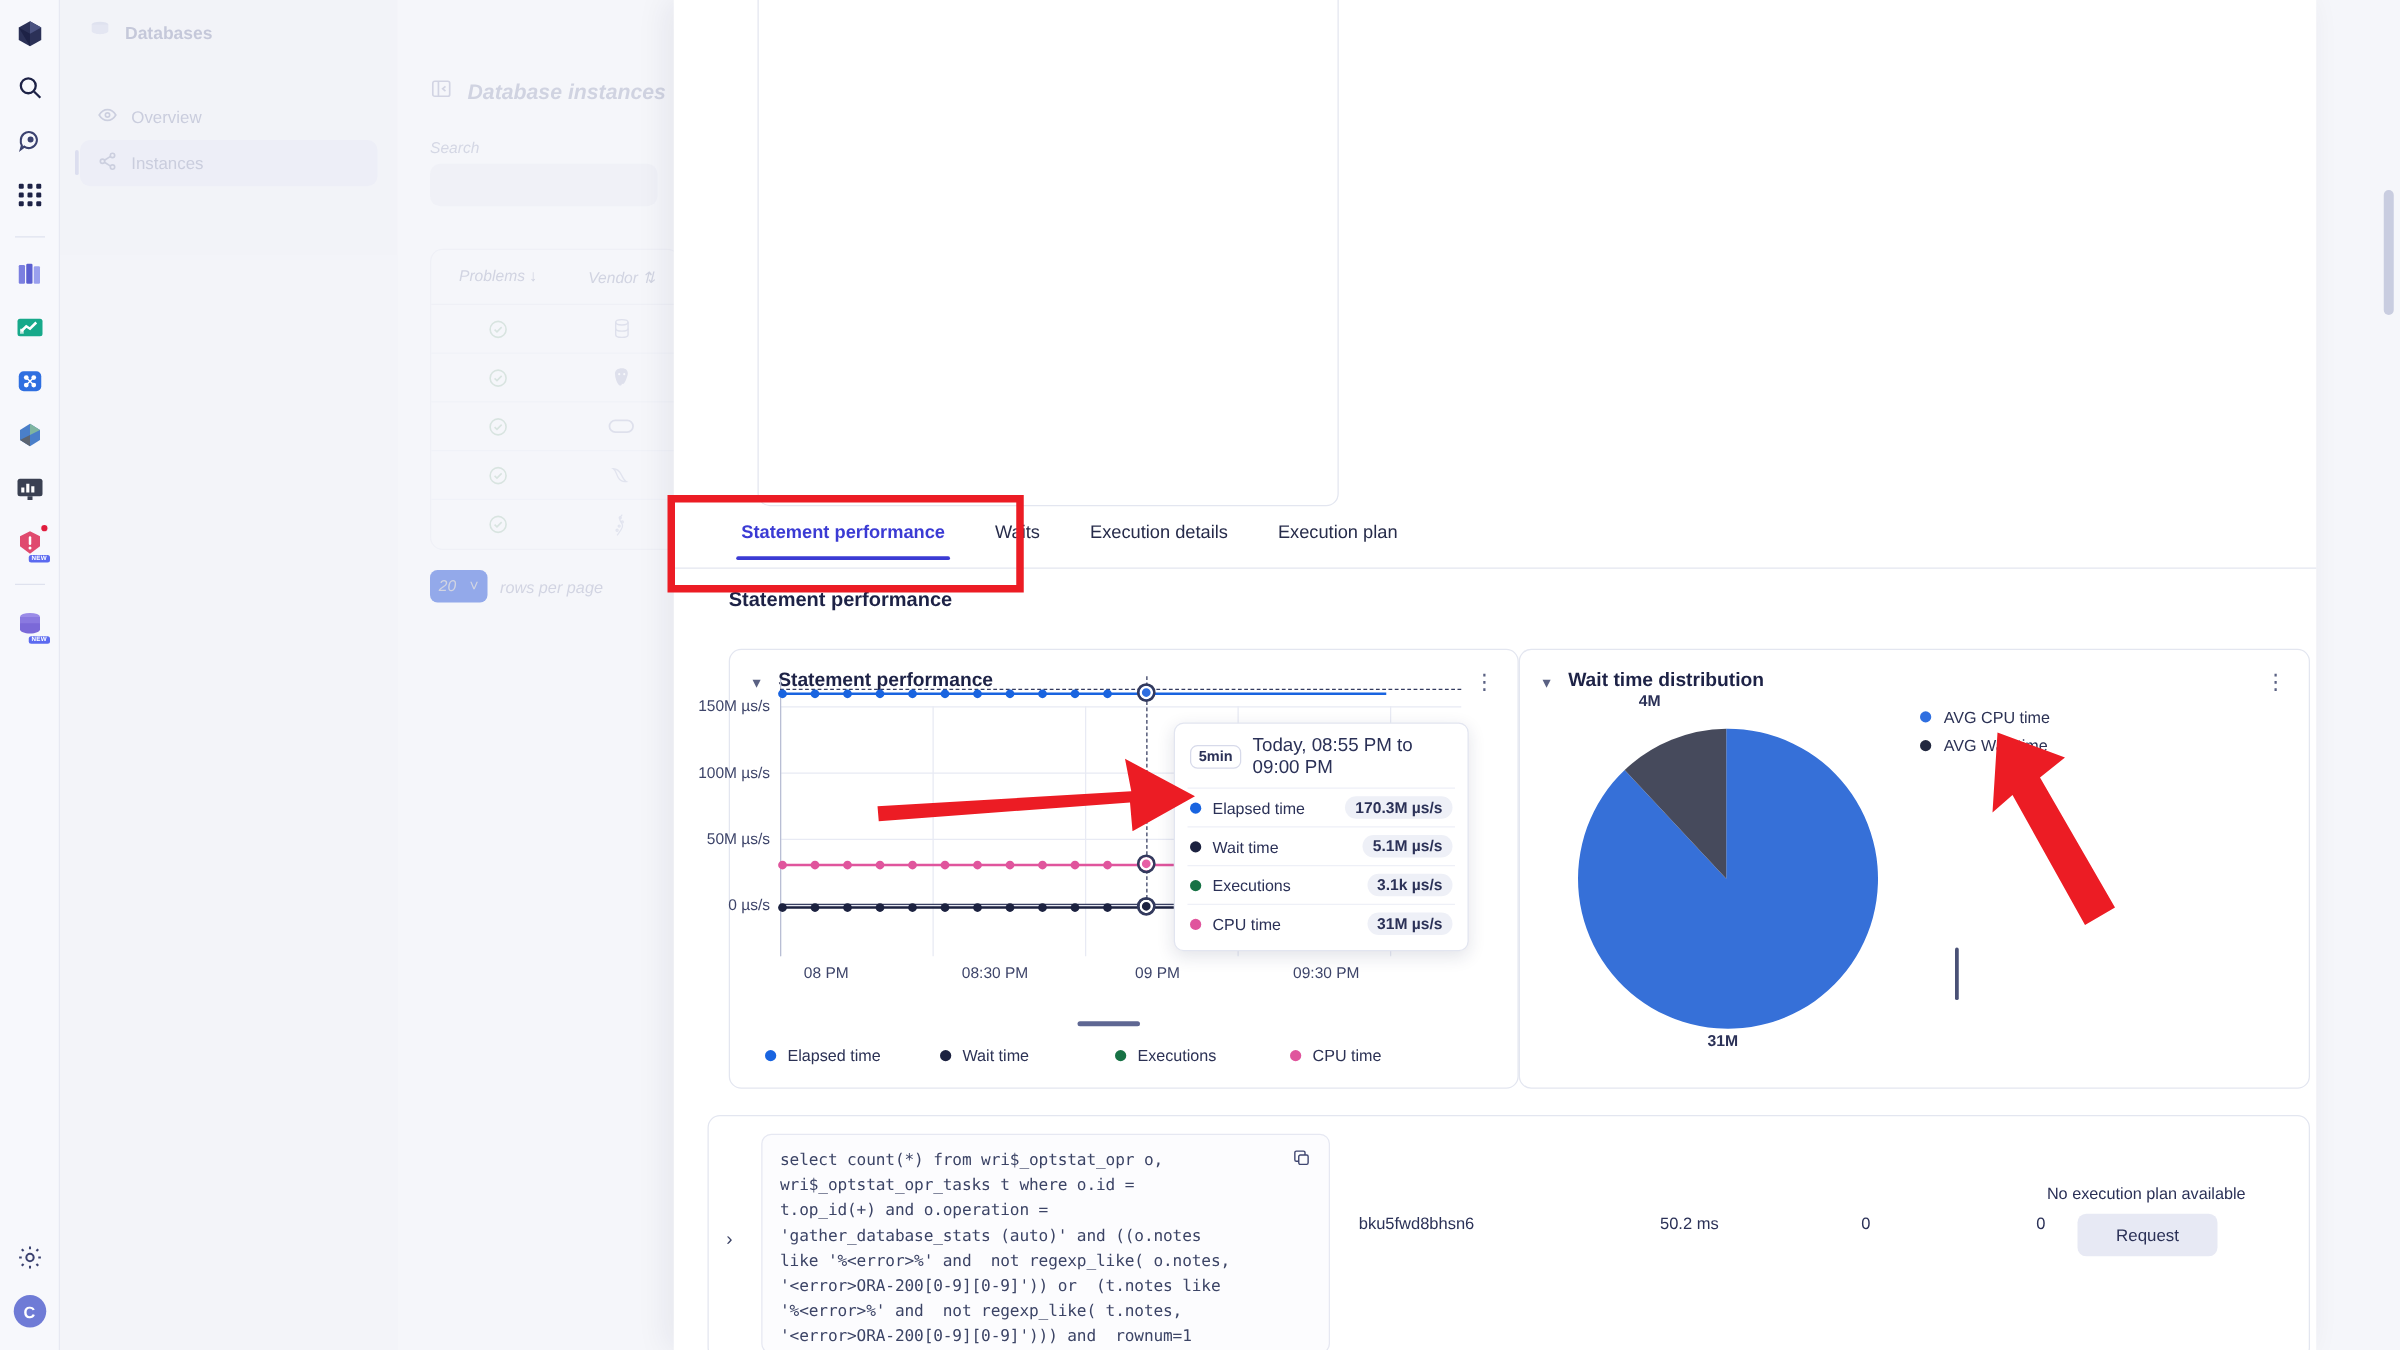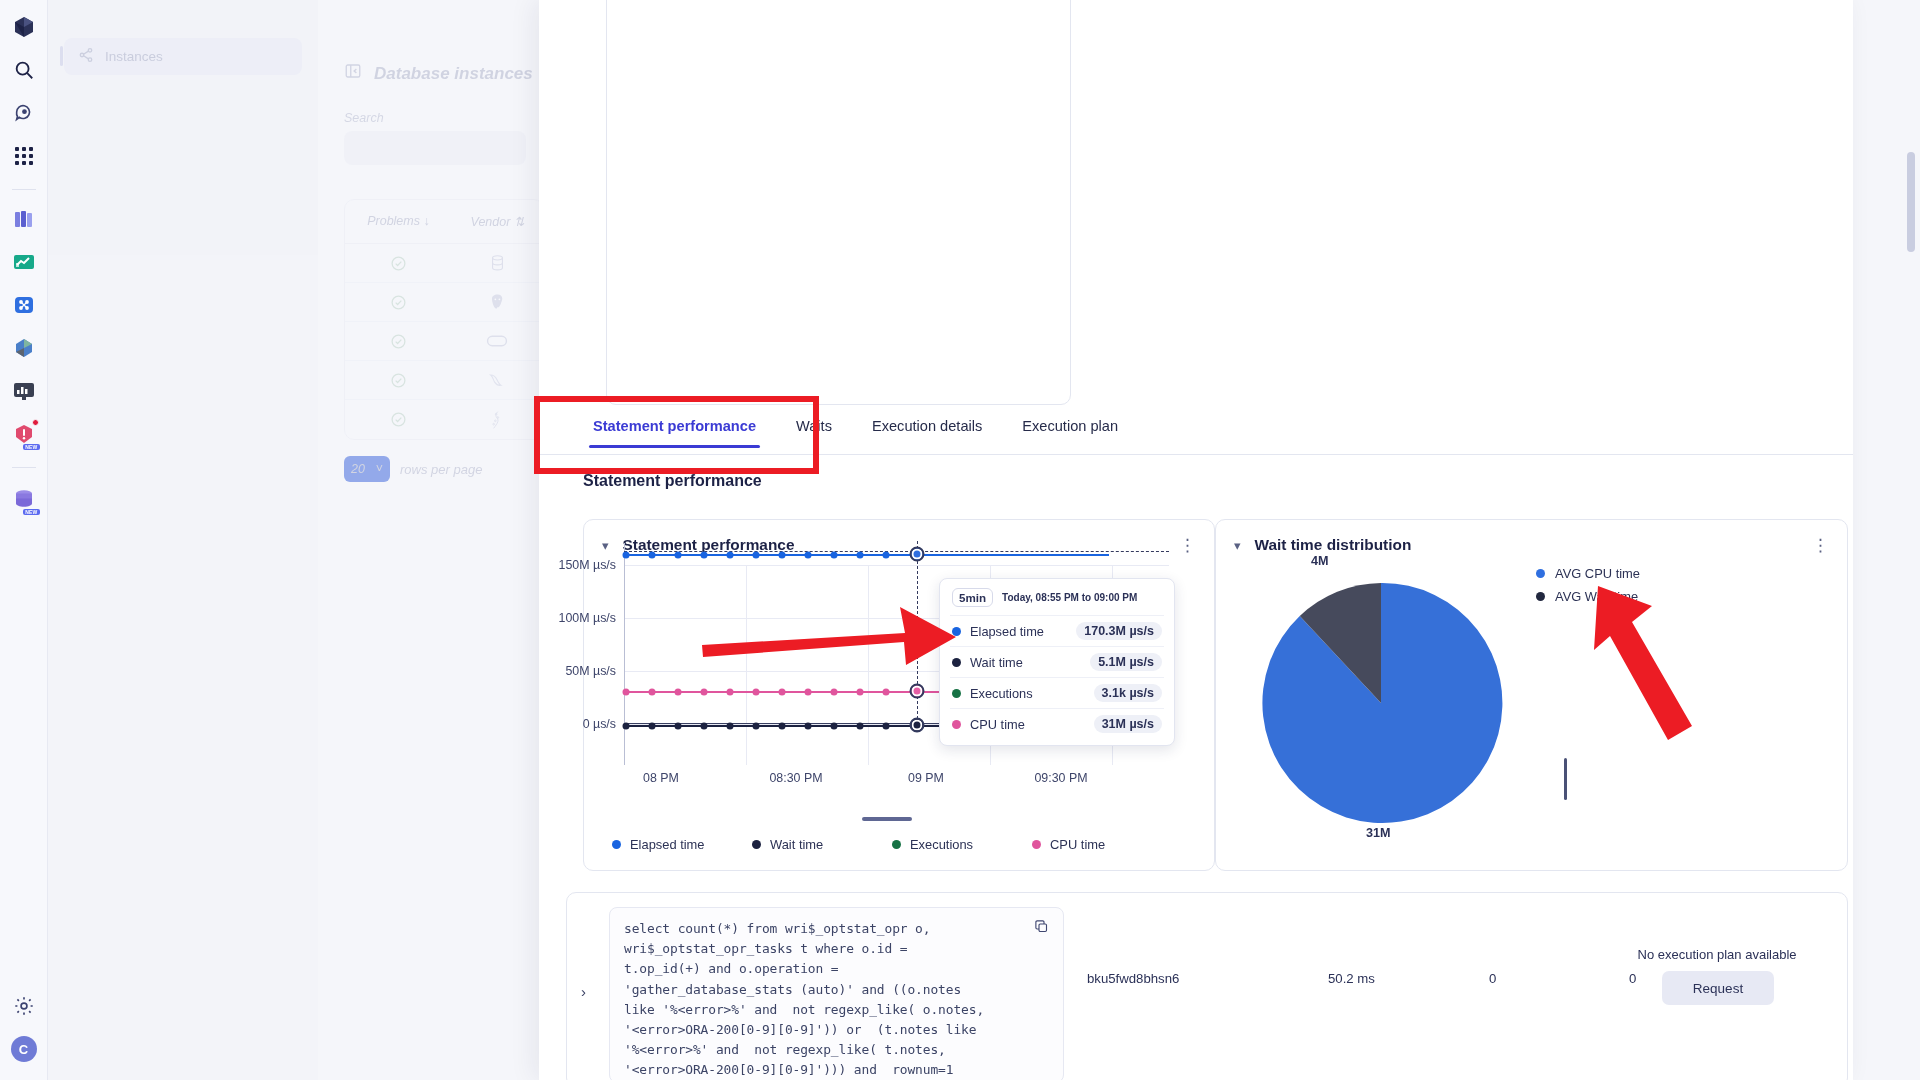--- a/index.html
+++ b/index.html
@@ -215,21 +215,21 @@
     position:absolute; left: 315px; top: 13px; width: 236px;
     background:#fff; border: 1px solid #e2e5f0; border-radius: 8px;
     box-shadow: 0 4px 14px rgba(25,30,70,.12); padding: 9px 10px 6px;
     z-index: 5;
   }
   .tt-head { display:flex; align-items:center; gap: 9px; padding: 0 2px 8px; }
   .tt-chip {
     font-size: 11.6px; font-weight:700; color:#2b3157;
     border:1px solid #d7daea; border-radius: 6px; padding: 2px 6px;
   }
-  .tt-range { font-size: 10px; font-weight:700; color:#2b3157; }
+  .tt-range { font-size: 15px; font-weight:400; color:#2b3157; }
   .tt-row {
     display:flex; align-items:center; gap: 9px;
     padding: 6px 2px; border-top: 1px solid #eef0f7;
   }
   .tt-dot { width:9px; height:9px; border-radius:50%; flex:none; }
   .tt-name { font-size: 12.8px; color:#2b3157; }
   .tt-val {
     margin-left:auto; font-size: 12.5px; font-weight:700; color:#2b3157;
     background:#eef0f7; border-radius: 10px; padding: 2px 8px;
   }
@@ -404,21 +404,39 @@
           <circle cx="12" cy="12" r="3.2"></circle>
           <path d="M12 2.5v2.3M12 19.2v2.3M4.8 4.8l1.6 1.6M17.6 17.6l1.6 1.6M2.5 12h2.3M19.2 12h2.3M4.8 19.2l1.6-1.6M17.6 6.4l1.6-1.6"></path>
         </svg>
       </div>
       <div class="rail-icon" style="margin-bottom:14px;">
         <span class="avatar-circle">C</span>
       </div>
     </div>
 
     <div class="nav-panel">
+      <div class="nav-title">
+        <span>
+          <svg width="20" height="20" viewBox="0 0 24 24">
+            <ellipse cx="12" cy="7" rx="8" ry="3" fill="#ccd0e6"></ellipse>
+            <path d="M4 7v6c0 1.7 3.6 3 8 3s8-1.3 8-3V7" fill="#d6d9ec"></path>
+          </svg>
+        </span>
+        <span>Databases</span>
+      </div>
       <div class="nav-group">
+        <div class="nav-item">
+          <span>
+            <svg width="16" height="16" viewBox="0 0 24 24" fill="none" stroke="#a8adc8" stroke-width="2">
+              <path d="M2 12s3.8-6.5 10-6.5S22 12 22 12s-3.8 6.5-10 6.5S2 12 2 12Z"></path>
+                <circle cx="12" cy="12" r="2.6"></circle>
+            </svg>
+          </span>
+          <span>Overview</span>
+        </div>
         <div class="nav-item sel">
           <span>
             <svg width="16" height="16" viewBox="0 0 24 24" fill="none" stroke="#a8adc8" stroke-width="2">
               <circle cx="18" cy="5" r="2.6"></circle>
                 <circle cx="6" cy="12" r="2.6"></circle>
                 <circle cx="18" cy="19" r="2.6"></circle>
               <line x1="8.4" y1="10.8" x2="15.6" y2="6.2"></line>
                 <line x1="8.4" y1="13.2" x2="15.6" y2="17.8"></line>
             </svg>
           </span>

